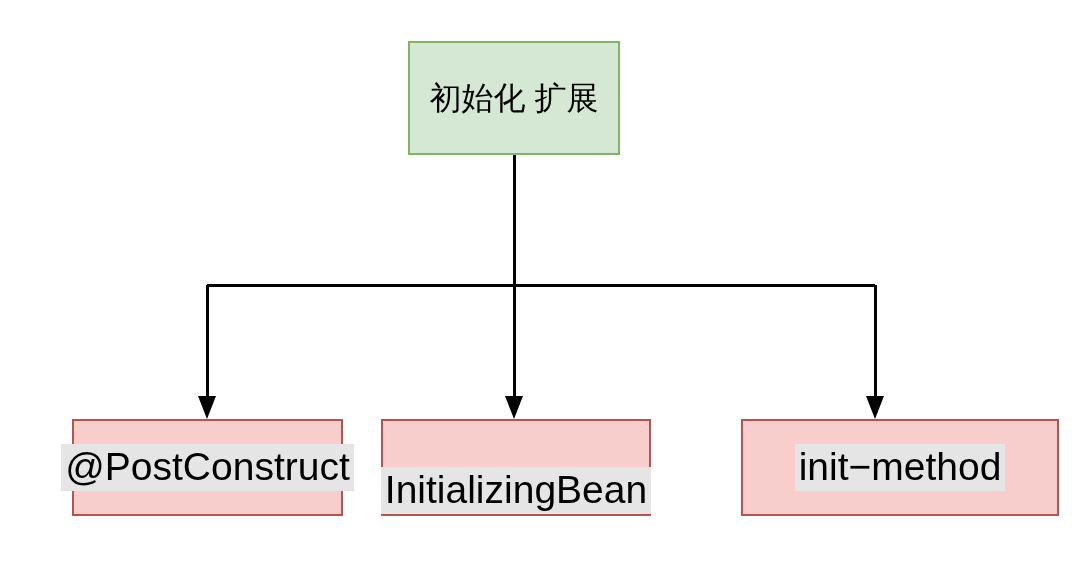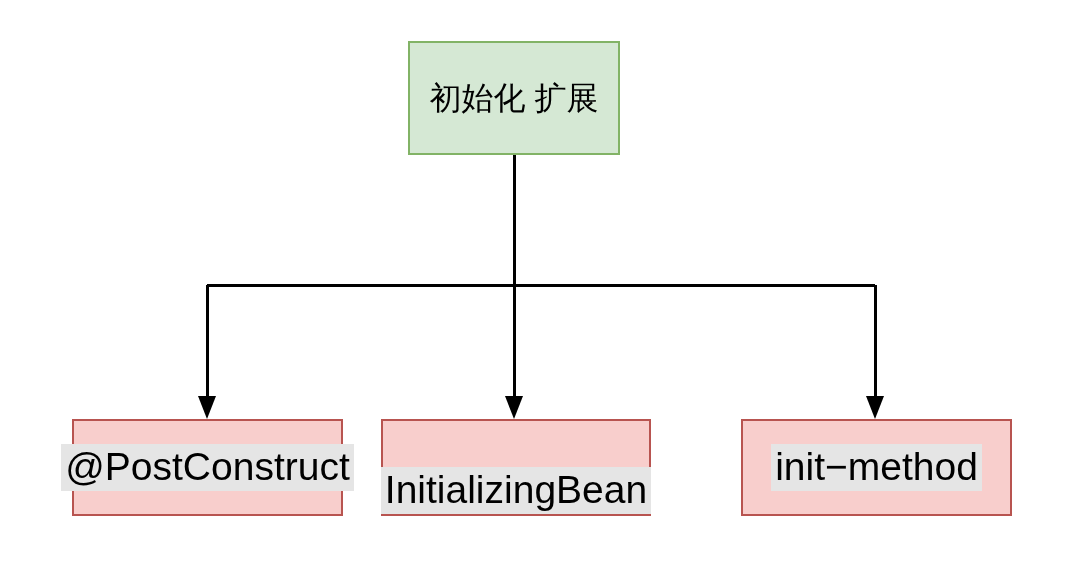--- a/index.html
+++ b/index.html
@@ -84,17 +84,17 @@
   </div>
 
   <div class="node node-leaf" style="left:72px; top:419px; width:271px; height:97px;">
     <span class="node-label">@PostConstruct</span>
   </div>
 
   <div class="node node-leaf" style="left:381px; top:419px; width:270px; height:97px;align-items:flex-end;">
     <span class="node-label">InitializingBean</span>
   </div>
 
-  <div class="node node-leaf" style="left:741px; top:419px; width:271px; height:97px;">
+  <div class="node node-leaf" style="left:741px; top:419px; width:318px; height:97px;">
     <span class="node-label">init−method</span>
   </div>
 
 </div>
 
 </body></html>

